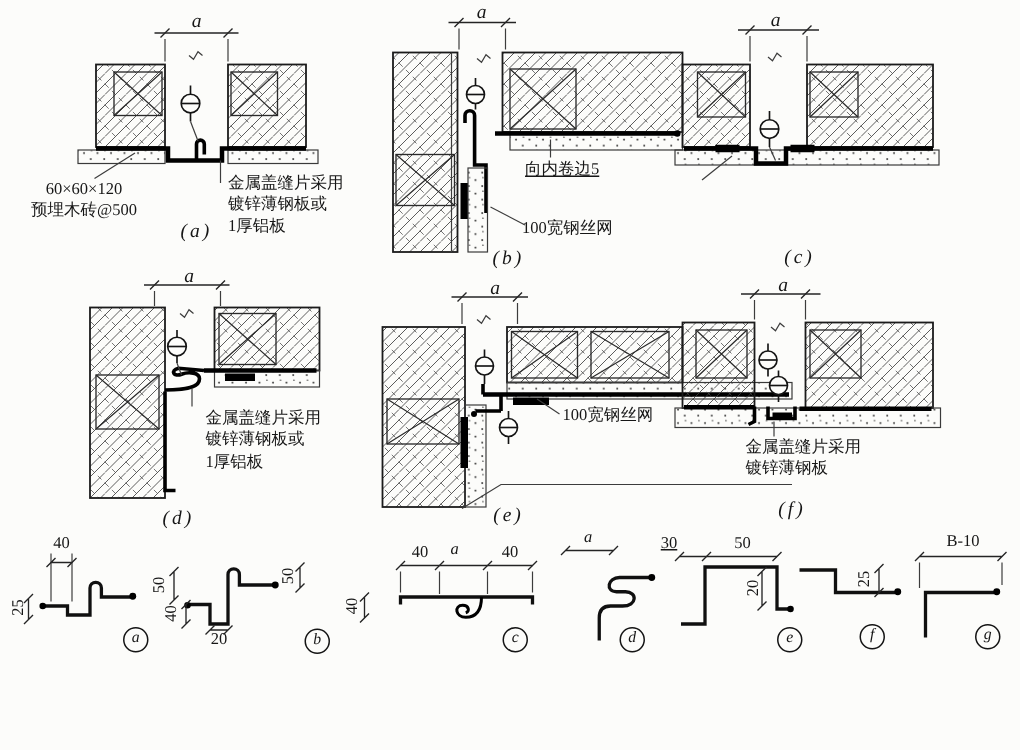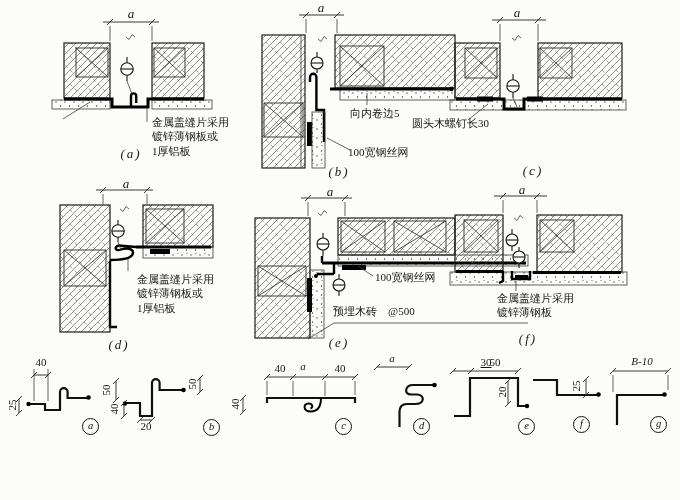--- a/index.html
+++ b/index.html
@@ -287,66 +287,66 @@
     </g>
     <g>
       <path class="p" d="M617,425 V395 H663"></path>
       <circle class="roll" cx="664.5" cy="394.5" r="2.3"></circle>
       <path class="dm" d="M613,371 H668 M610,374 l6,-6 M665,374 l6,-6"></path>
       <path class="tn" d="M613,375 V392 M668,375 V390"></path>
     </g>
   </svg>
 
   <div class="t dim-a" style="left:124px;top:6px;">a</div>
+  <div class="t note c" style="left:6px;top:119px;width:100px;">60×60×120
+预埋木砖@500</div>
   <div class="t note" style="left:152px;top:115px;width:96px;">金属盖缝片采用
 镀锌薄钢板或
 1厚铝板</div>
   <div class="t dlabel" style="left:110px;top:146px;">(a)</div>
 
   <div class="t dim-a" style="left:314px;top:0px;">a</div>
-  <div class="t note" style="left:350px;top:106px;width:76px;">向内卷边5</div>
+  <div class="t note" style="left:350px;top:106px;width:76px;text-decoration:underline;">向内卷边5</div>
   <div class="t note" style="left:348px;top:145px;width:86px;">100宽钢丝网</div>
   <div class="t dlabel" style="left:318px;top:164px;">(b)</div>
 
   <div class="t dim-a" style="left:510px;top:5px;">a</div>
-  <div class="t note" style="left:412px;top:116px;width:108px;">圆头木螺钉长30</div>
   <div class="t dlabel" style="left:512px;top:163px;">(c)</div>
 
   <div class="t dim-a" style="left:119px;top:176px;">a</div>
   <div class="t note" style="left:137px;top:272px;width:96px;">金属盖缝片采用
 镀锌薄钢板或
 1厚铝板</div>
   <div class="t dlabel" style="left:98px;top:337px;">(d)</div>
 
   <div class="t dim-a" style="left:323px;top:184px;">a</div>
   <div class="t note" style="left:375px;top:270px;width:86px;">100宽钢丝网</div>
-  <div class="t note" style="left:333px;top:304px;width:116px;">预埋木砖　@500</div>
   <div class="t dlabel" style="left:318px;top:335px;">(e)</div>
 
   <div class="t dim-a" style="left:515px;top:182px;">a</div>
   <div class="t note" style="left:497px;top:291px;width:96px;">金属盖缝片采用
 镀锌薄钢板</div>
   <div class="t dlabel" style="left:507px;top:331px;">(f)</div>
 
   <div class="t pnum" style="left:29px;top:356px;width:24px;">40</div>
   <div class="t rot" style="left:2px;top:399px;">25</div>
   <div class="t rot" style="left:96px;top:384px;">50</div>
   <div class="t rot" style="left:104px;top:403px;">40</div>
   <div class="t pnum" style="left:134px;top:420px;width:24px;">20</div>
   <div class="t rot" style="left:182px;top:378px;">50</div>
   <div class="t pnum" style="left:268px;top:362px;width:24px;">40</div>
   <div class="t pnum" style="left:297px;top:360px;width:12px;font-style:italic;">a</div>
   <div class="t pnum" style="left:328px;top:362px;width:24px;">40</div>
   <div class="t rot" style="left:225px;top:398px;">40</div>
   <div class="t pnum" style="left:386px;top:352px;width:12px;font-style:italic;">a</div>
-  <div class="t pnum" style="left:476px;top:356px;width:20px;text-decoration:underline;">30</div>
+  <div class="t pnum" style="left:436px;top:356px;width:20px;text-decoration:underline;">30</div>
   <div class="t pnum" style="left:483px;top:356px;width:24px;">50</div>
   <div class="t rot" style="left:492px;top:386px;">20</div>
   <div class="t rot" style="left:566px;top:380px;">25</div>
-  <div class="t pnum" style="left:616px;top:355px;width:52px;font-style:italic;">B-10</div>
+  <div class="t pnum" style="left:616px;top:355px;width:52px;">B-10</div>
 
   <div class="pletter" style="left:82px;top:418px;">a</div>
   <div class="pletter" style="left:203px;top:419px;">b</div>
   <div class="pletter" style="left:335px;top:418px;">c</div>
   <div class="pletter" style="left:413px;top:418px;">d</div>
   <div class="pletter" style="left:518px;top:418px;">e</div>
   <div class="pletter" style="left:573px;top:416px;">f</div>
   <div class="pletter" style="left:650px;top:416px;">g</div>
 
 

